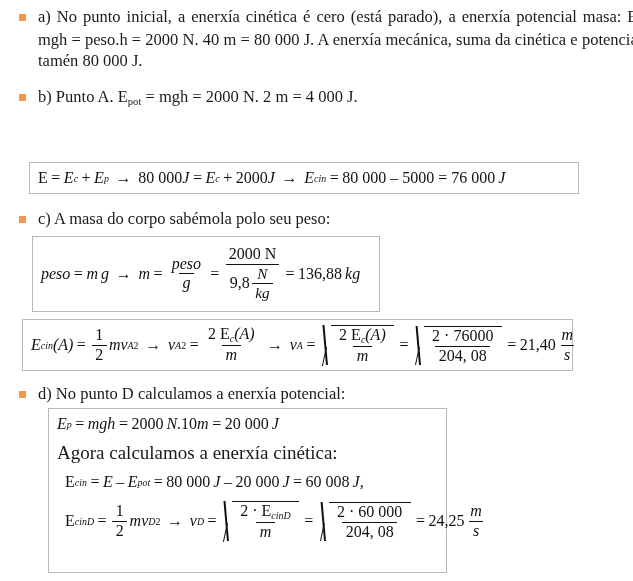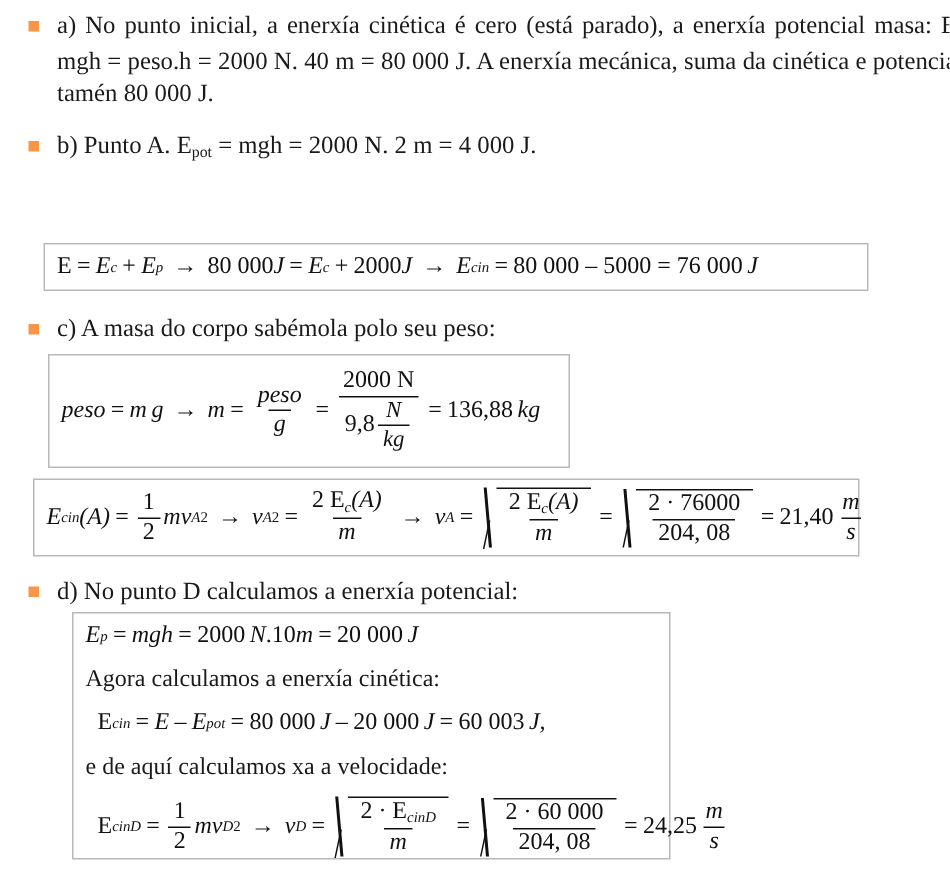--- a/index.html
+++ b/index.html
@@ -148,21 +148,21 @@
   #eq-c2 { position: absolute; left: 22px; top: 319px; width: 551px; height: 52px; }
   #b-d   { position: absolute; left: 0;   top: 383px; width: 620px; }
   #box-d { position: absolute; left: 48px; top: 408px; width: 399px; height: 165px; }
 
   
   .eqbox.center { display: flex; align-items: center; }
   .eqbox.pad { padding-left: 8px; }
 
   
   .dline { padding: 0 0 0 8px; display: flex; align-items: center; }
-  .dtext { font-size: 16px; padding-left: 8px; }
+  .dtext { font-size: 19px; padding-left: 8px; }
 </style>
 </head>
 <body>
 
 <div class="page">
 
   <div class="bullet-block" id="b-a">
     <span class="bullet-marker"></span>
     <div class="para">
       <span>a) No punto inicial, a enerxía cinética é cero (está parado), a enerxía potencial</span>
@@ -334,26 +334,25 @@
         <span class="op">–</span>
         <span class="mi">E</span>
           <sub class="msub">pot</sub>
         <span class="op">=</span>
         <span class="mup">80 000</span>
           <span class="mi" style="padding-left:3px">J</span>
         <span class="op">–</span>
         <span class="mup">20 000</span>
           <span class="mi" style="padding-left:3px">J</span>
         <span class="op">=</span>
-        <span class="mup">60 003</span>
+        <span class="mup">60 008</span>
           <span class="mi" style="padding-left:3px">J,</span>
       </div>
     </div>
 
-    <div class="dtext" style="height:30px;line-height:30px">e de aquí calculamos xa a velocidade:</div>
 
     <div class="dline" style="height:48px;padding-left:16px">
       <div class="math">
         <span class="mup">E</span>
           <sub class="msub">cinD</sub>
         <span class="op">=</span>
         <span class="frac">
           <span class="num">1</span>
           <span class="den">2</span>
         </span>

